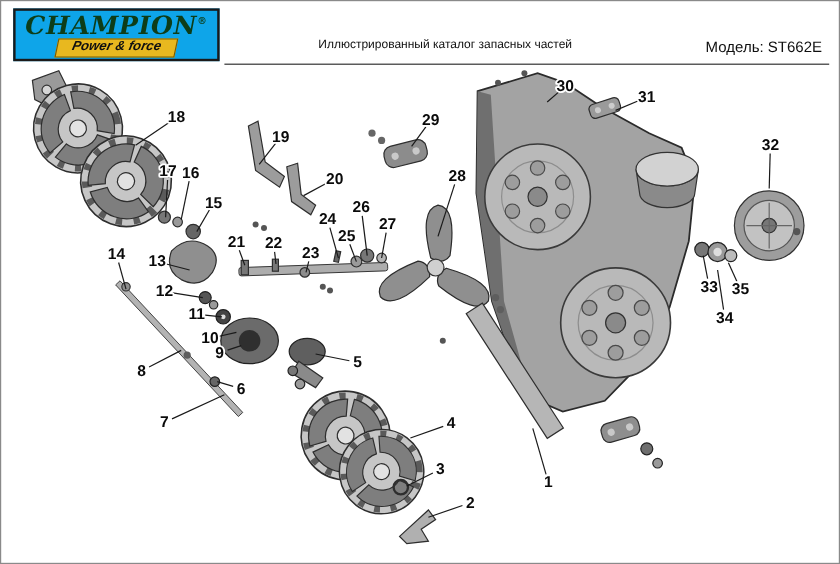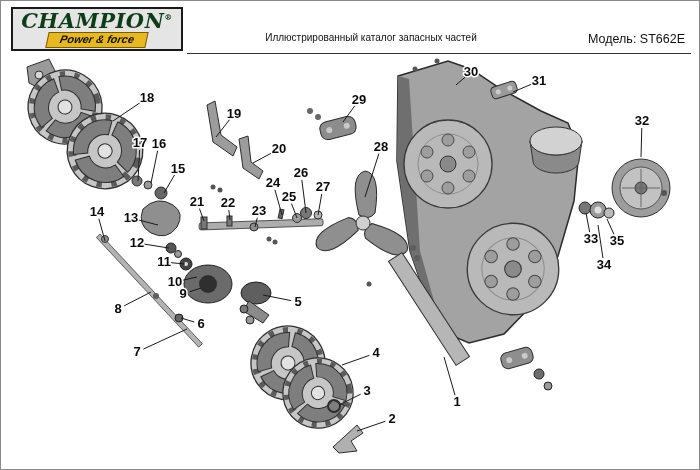--- a/index.html
+++ b/index.html
@@ -4,21 +4,21 @@
 <style>
   html,body{margin:0;padding:0;background:#e9e9e9;}
   .page{
     position:relative;width:700px;height:470px;background:#ffffff;
     border:1px solid #8a8a8a;box-sizing:border-box;overflow:hidden;
     font-family:"Liberation Sans","DejaVu Sans",sans-serif;color:#101010;
   }
   
   .logo-box{
     position:absolute;left:10px;top:6px;width:172px;height:44px;
-    border:2px solid #1a1a1a;background:#e5e5e5;
+    border:2px solid #1a1a1a;background:#0ea5e9;
     display:flex;flex-direction:column;align-items:center;justify-content:center;gap:1px;
     box-sizing:border-box;
   }
   .brand{
     font-family:"DejaVu Serif","Liberation Serif",serif;
     font-style:italic;font-weight:bold;font-size:21px;line-height:1;
     color:var(--brand-green,#0d3d18);letter-spacing:.5px;white-space:nowrap;
   }
   .brand sup{font-size:8px;font-style:normal;}
   .tagline{

